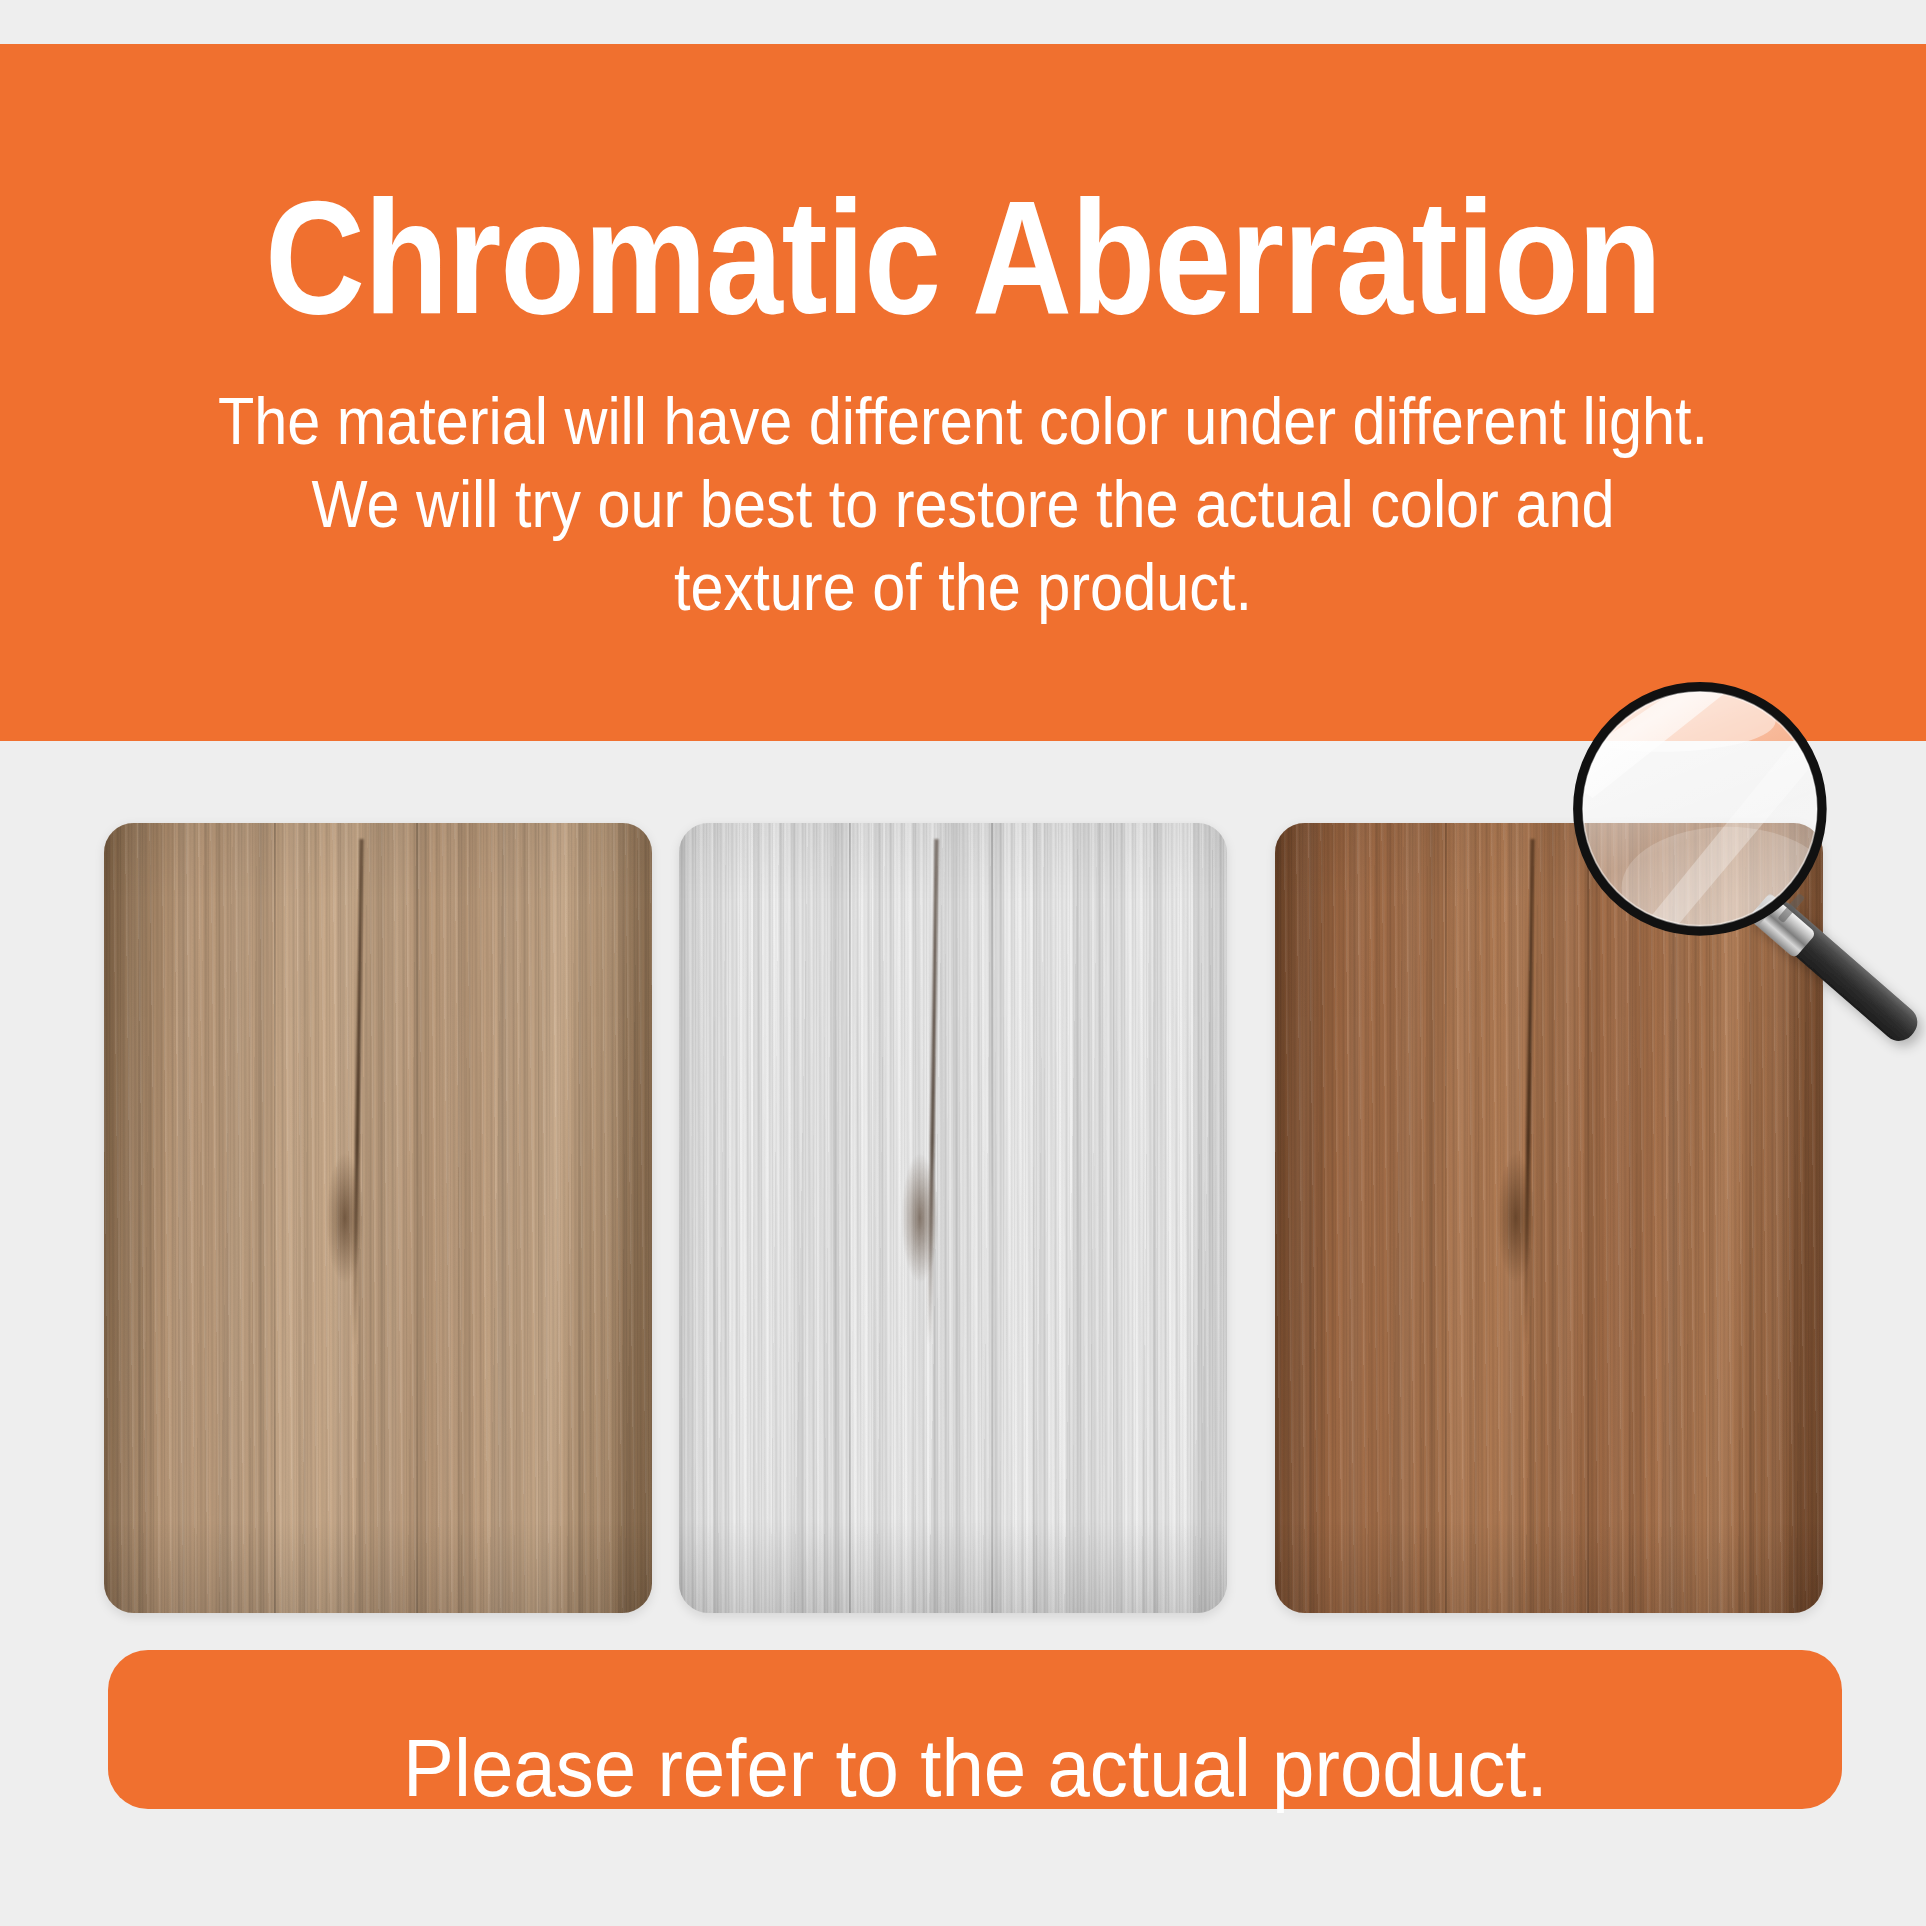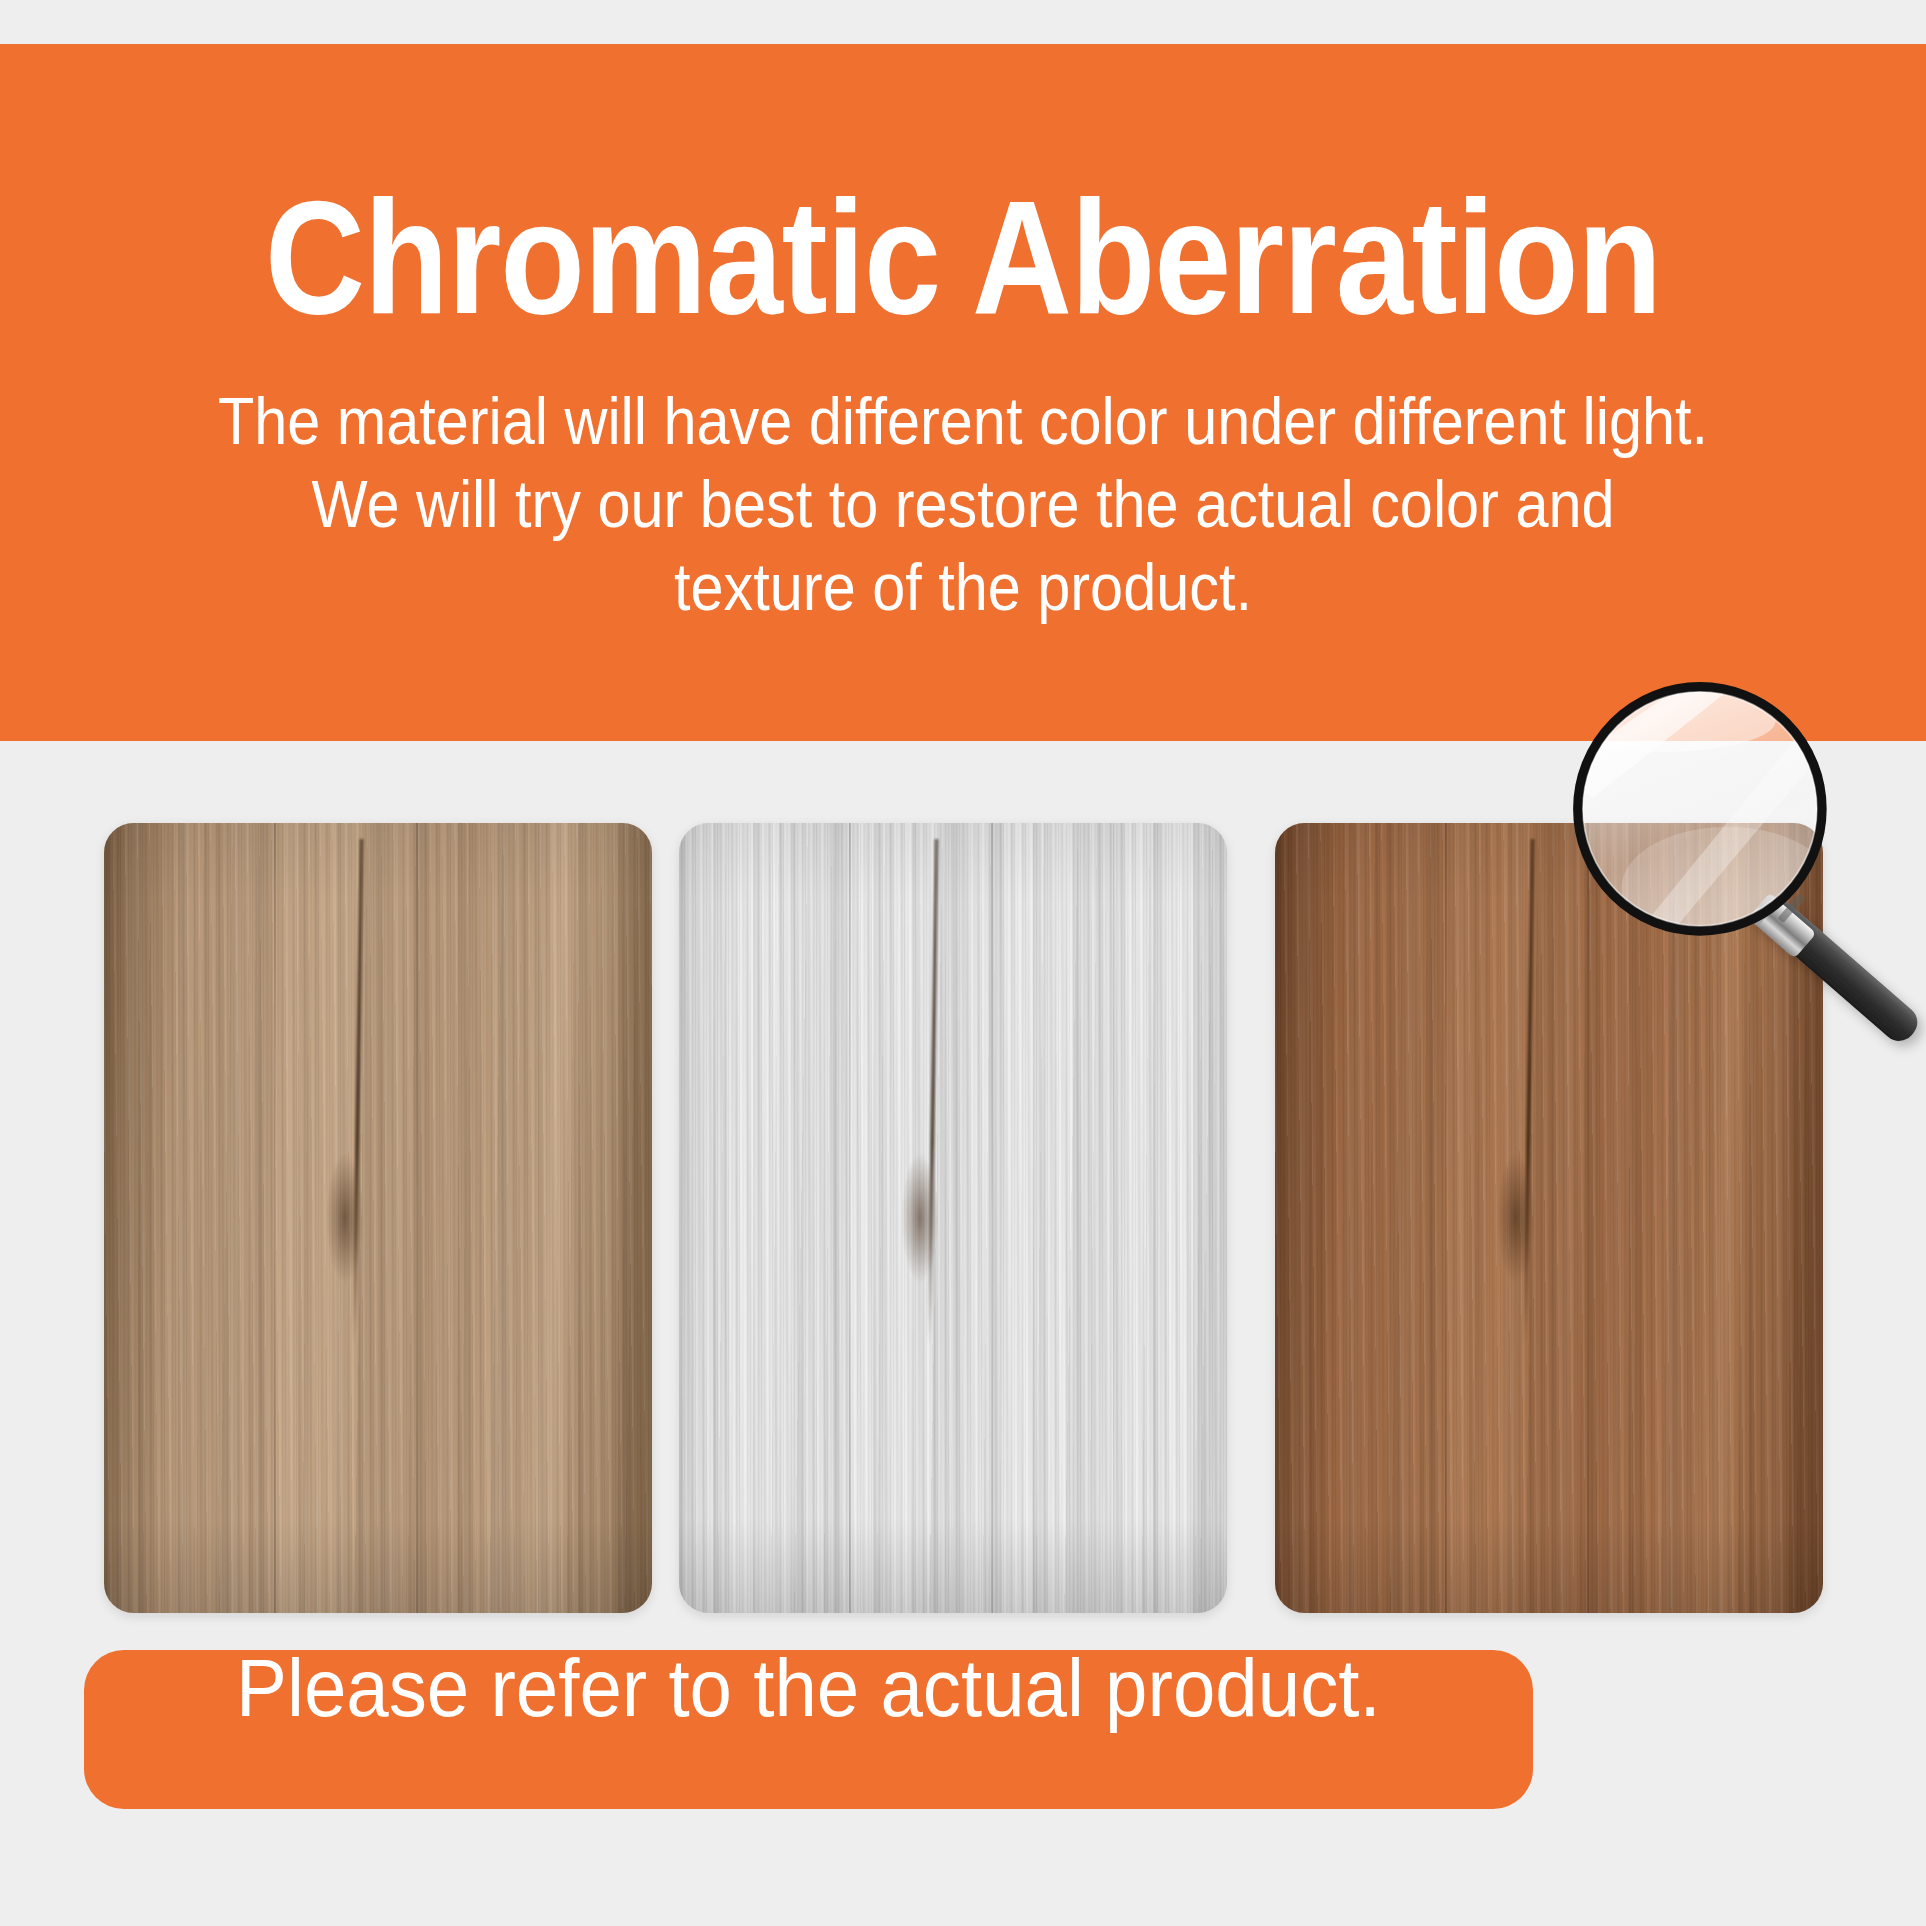--- a/index.html
+++ b/index.html
@@ -125,26 +125,26 @@
     position:absolute;
     left:1567px;top:632px;
     width:398px;height:398px;
     z-index:5;
   }
   .magnifier svg{display:block;}
 
   
   .banner{
     position:absolute;
-    left:84px;top:1606px;
-    width:1449px;height:159px;
+    left:108px;top:1606px;
+    width:1734px;height:159px;
     background:#F0702F;
     border-radius:40px;
     z-index:3;
-    display:flex;align-items:flex-start;justify-content:center;
+    display:flex;align-items:flex-end;justify-content:center;
   }
   .banner-text{
     color:#FFFFFF;
     font-family:"Liberation Sans Narrow","Liberation Sans", sans-serif;
     font-weight:normal;
     font-size:82px;
     line-height:83px;
     transform:scaleX(0.93);
     white-space:nowrap;
     margin-top:-3.9px;

